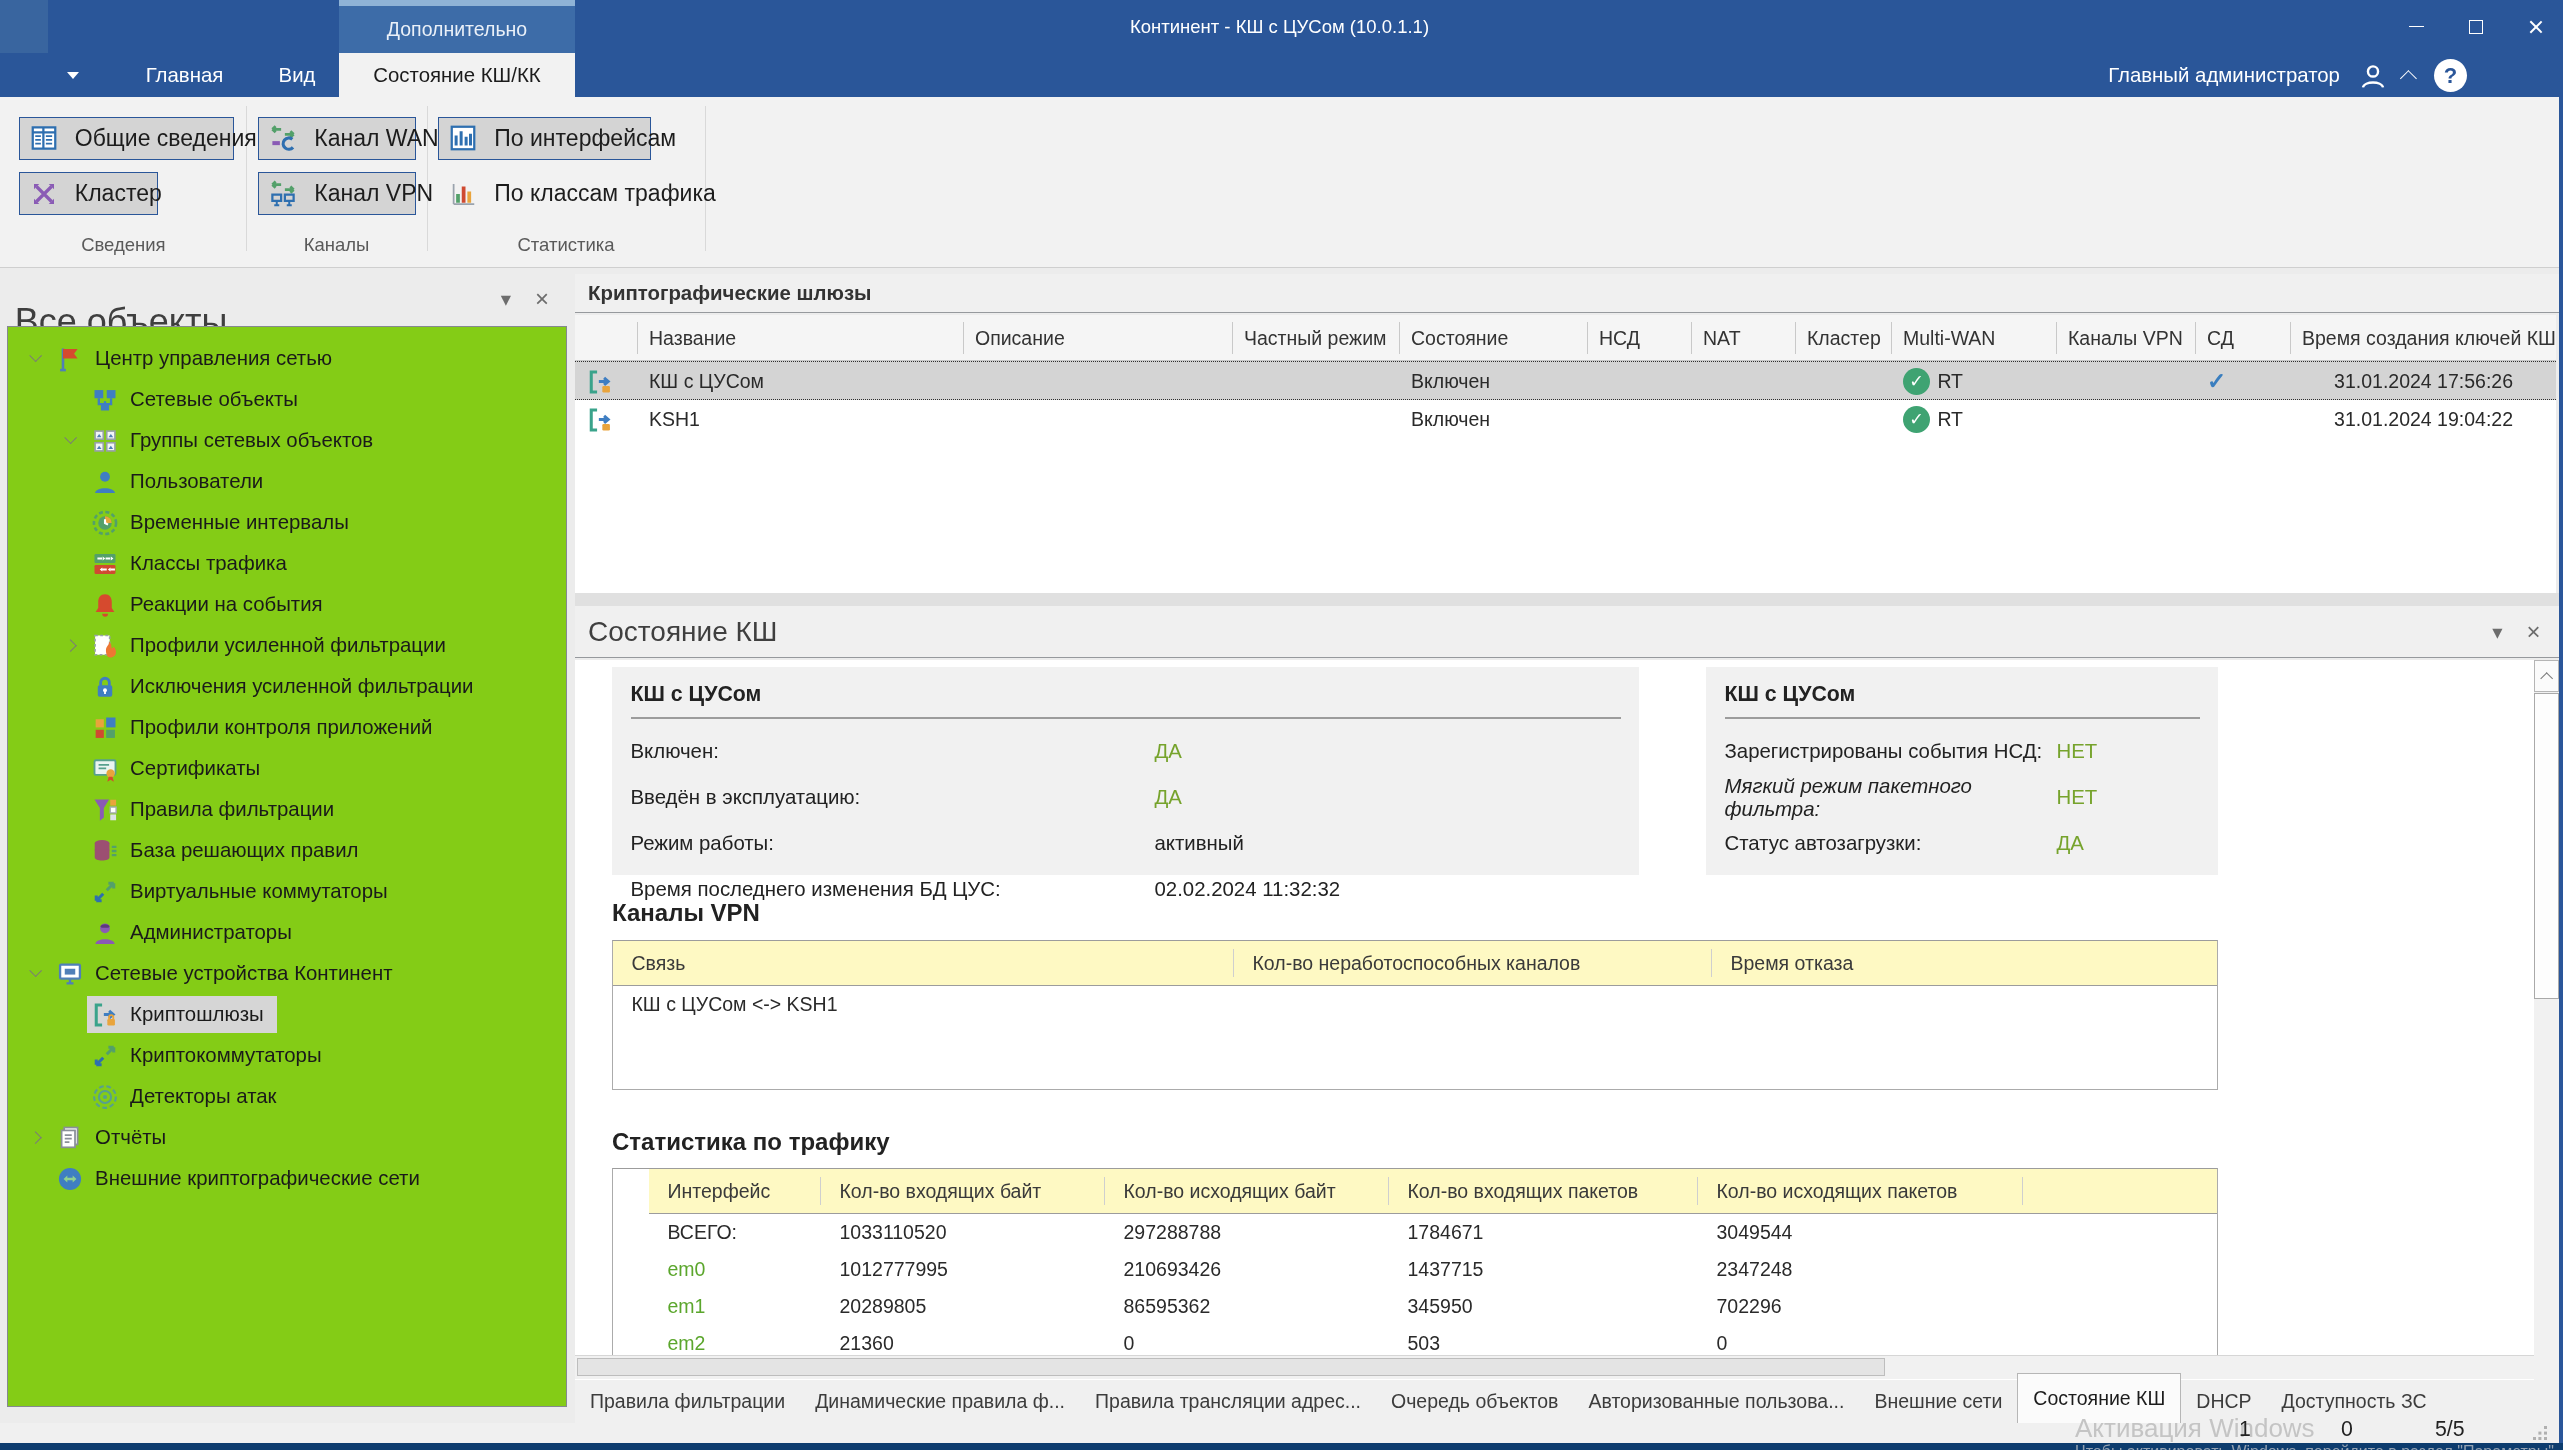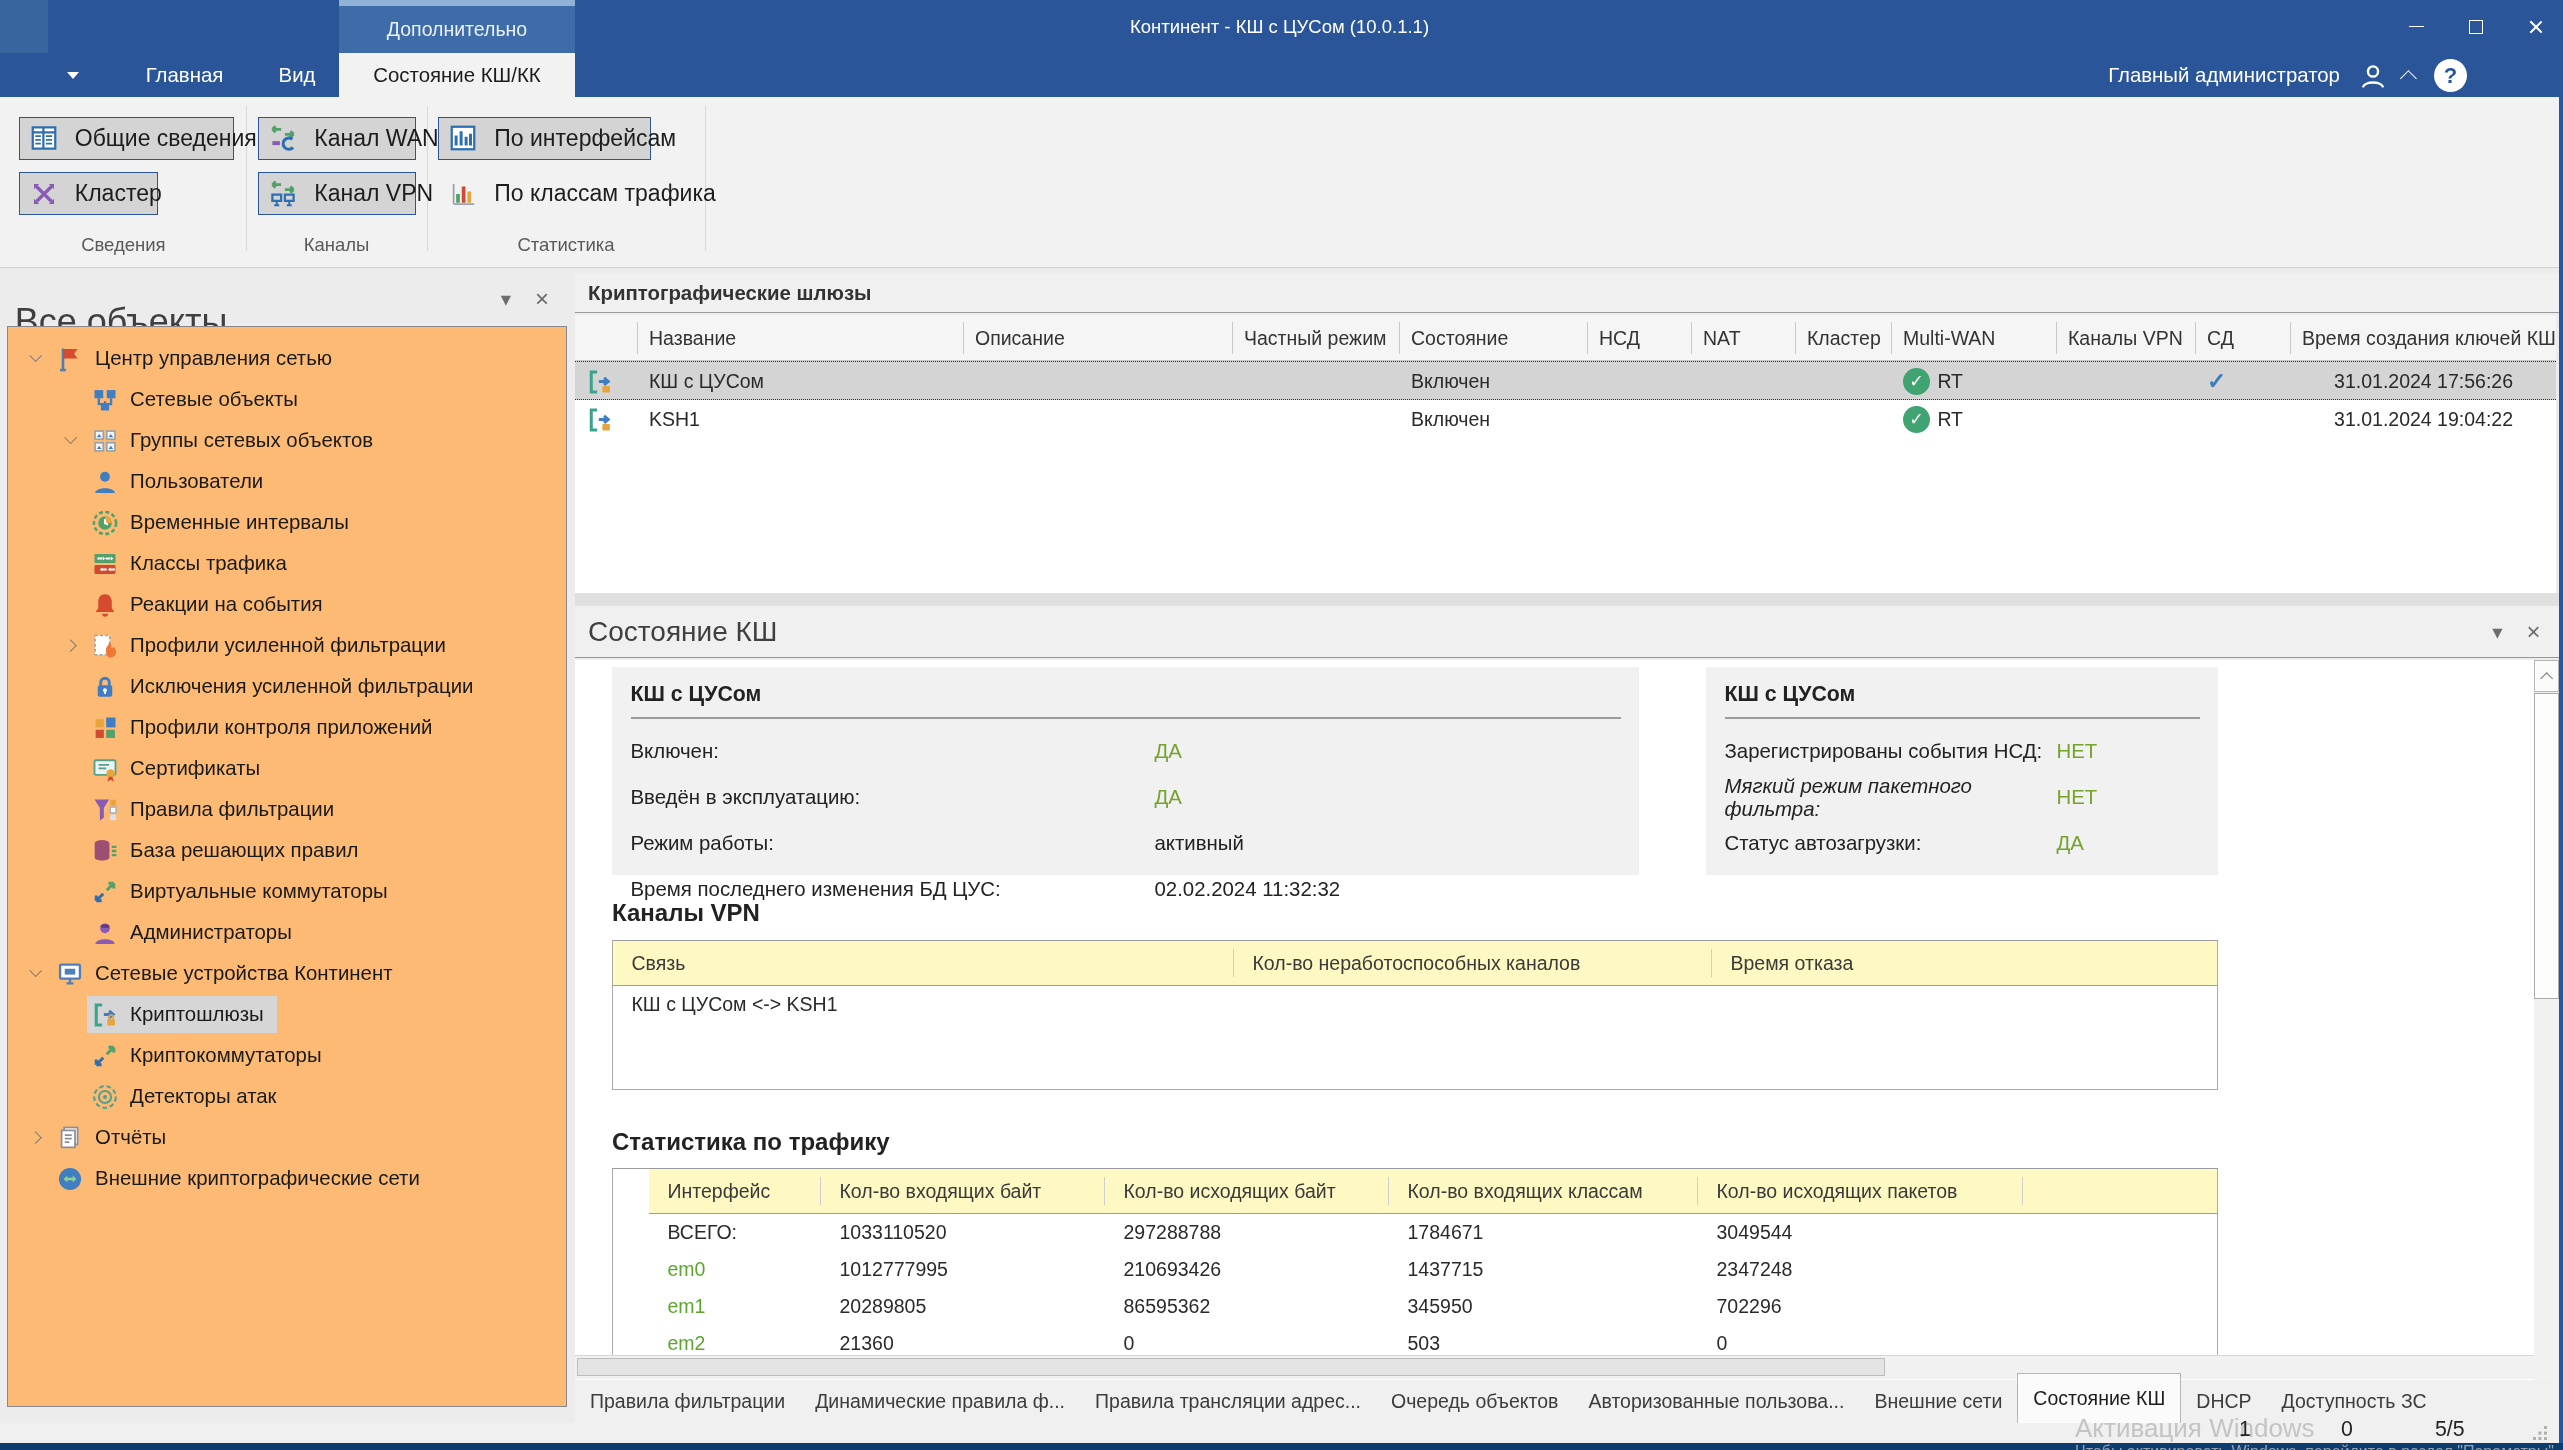--- a/index.html
+++ b/index.html
@@ -45,21 +45,21 @@
   .rbtn svg{width:30px;height:30px;flex:none;}
   .rgl{position:absolute;top:137px;text-align:center;font-size:18.5px;color:#5a5a5a;}
 
   
   .sb-header{position:absolute;left:7.4px;top:274px;width:560px;height:50px;display:flex;align-items:center;}
   .sb-title{font-size:36px;color:#3f3f3f;padding-left:7.4px;flex:1;margin-top:46px;}
   .icon-collapse{color:#6d6d6d;font-size:20.4px;margin-right:24px;}
   .icon-collapse::before{content:"▾";}
   .icon-close{color:#6d6d6d;font-size:24px;margin-right:18.5px;}
   .icon-close::before{content:"×";}
-  .treebox{position:absolute;left:7.4px;top:326px;width:560px;height:1081px;background:#fdba74;
+  .treebox{position:absolute;left:7.4px;top:326px;width:560px;height:1081px;background:#84cc16;
            border:0.9px solid #85898f;padding-top:11px;overflow:hidden;}
   .titem{display:flex;align-items:center;height:41px;font-size:20.4px;color:#1a1a1a;white-space:nowrap;}
   .titem .chv{width:33px;height:41px;flex:none;display:flex;align-items:center;justify-content:center;}
   .chvmark{width:9.3px;height:9.3px;border-right:1.9px solid #7a7a7a;border-bottom:1.9px solid #7a7a7a;}
   .chvmark.open{transform:rotate(45deg) translate(-1.9px,-1.9px);}
   .chvmark.closed{transform:rotate(-45deg);}
   .lvl0{padding-left:11px;} .lvl1{padding-left:46px;} .lvl2{padding-left:82px;}
   .t-inner{display:flex;align-items:center;gap:11px;height:37px;padding:0 13px 0 3.7px;}
   .t-inner.selected{background:#d6d6d6;}
   .ti{width:28px;height:28px;flex:none;} .ti svg{width:28px;height:28px;display:block;}
@@ -702,21 +702,21 @@
         <div class="c"></div>
       </div>
     </div>
 
     <div class="sec-head" style="left:37px;top:468px;">Статистика по трафику</div>
     <div class="stable" style="left:37px;top:508px;width:1606px;height:197px;">
       <div class="tr-grid st-head">
         <div class="hc">Интерфейс</div>
         <div class="hc">Кол-во входящих байт</div>
         <div class="hc">Кол-во исходящих байт</div>
-        <div class="hc">Кол-во входящих классам</div>
+        <div class="hc">Кол-во входящих пакетов</div>
         <div class="hc">Кол-во исходящих пакетов</div>
         <div class="hc"></div>
       </div>
       <div class="tr-grid strow">
         <div class="c iface">ВСЕГО:</div>
         <div class="c">1033110520</div>
         <div class="c">297288788</div>
         <div class="c">1784671</div>
         <div class="c">3049544</div>
           <div class="c"></div>

